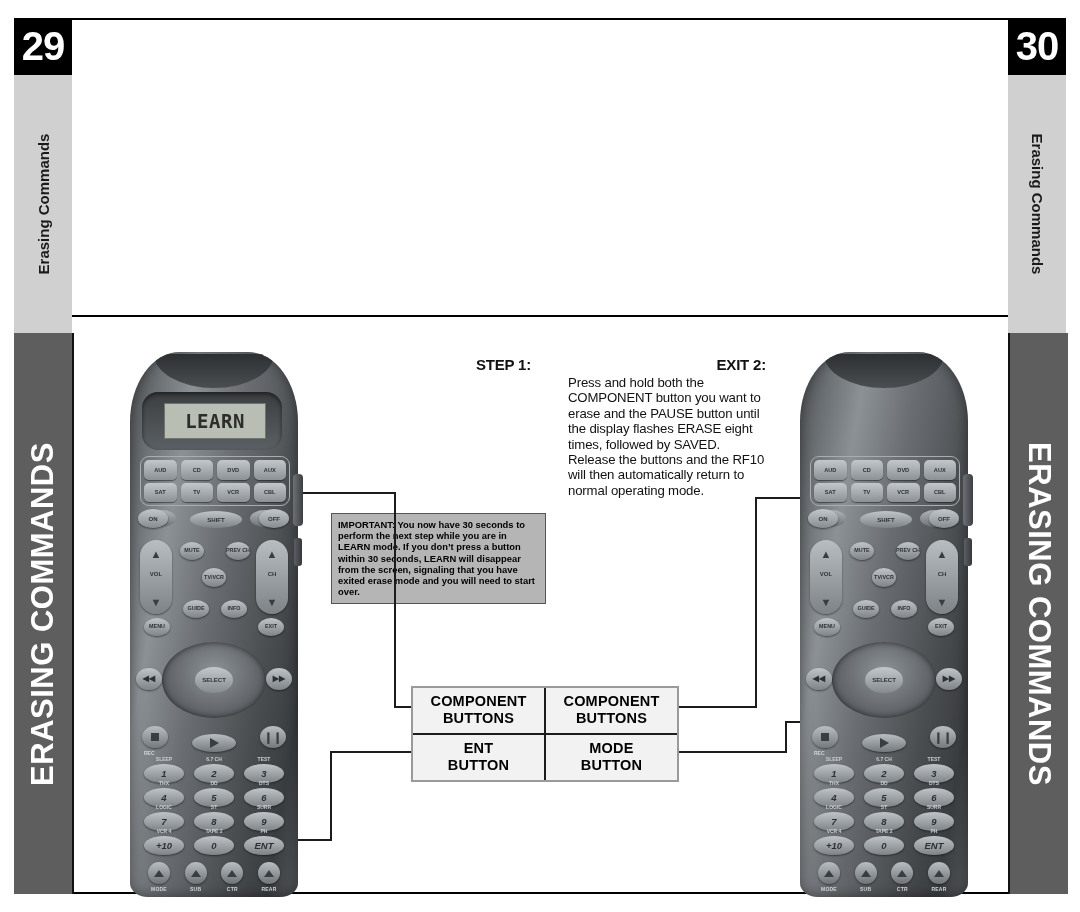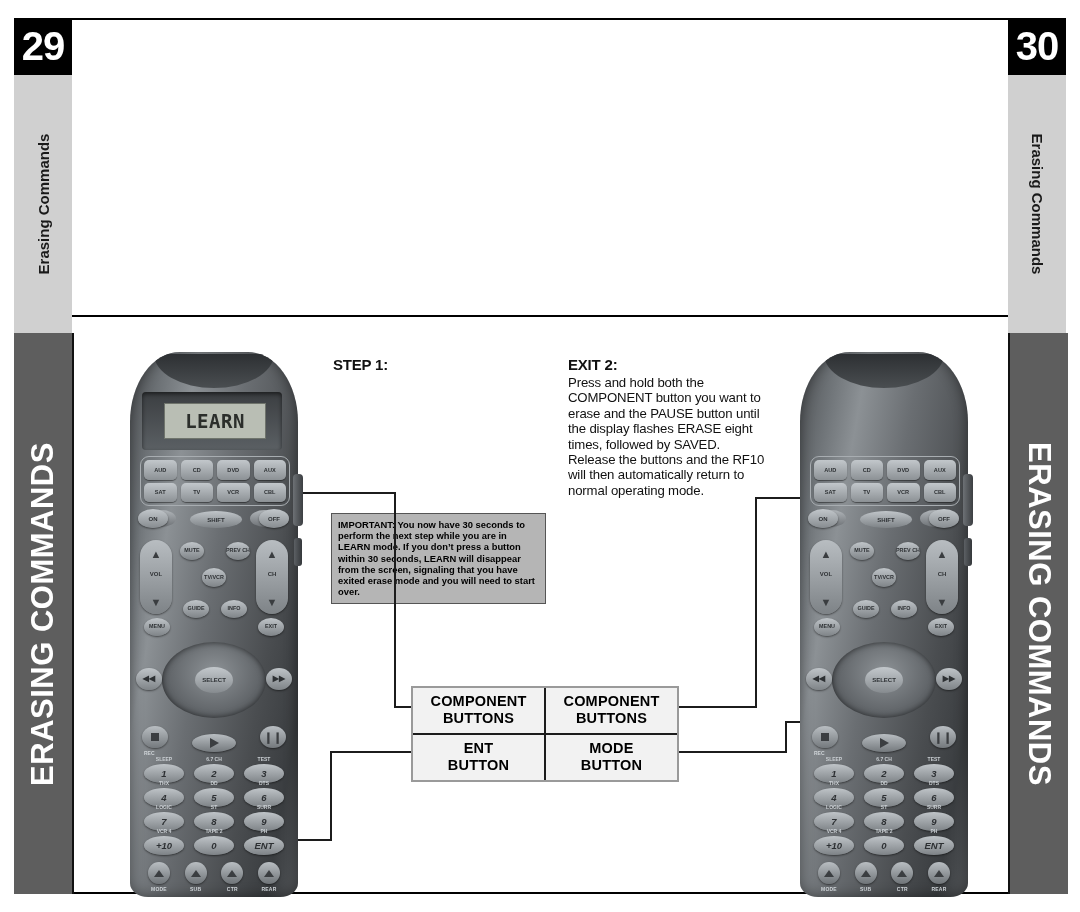--- a/index.html
+++ b/index.html
@@ -30,21 +30,21 @@
   .vbar{position:absolute;top:333px;width:58px;height:561px;background:#5e5e5e;border-left:2px solid #111;border-right:2px solid #111;}
   .vbar.left{left:14px;border-left:none;}
   .vbar.right{left:1008px;border-right:none;}
   .vbar span{position:absolute;left:50%;top:50%;white-space:nowrap;color:#fff;font-weight:bold;font-size:31px;
              letter-spacing:0.5px;font-family:"Liberation Sans",sans-serif;}
   .vbar.left span{transform:translate(-50%,-50%) rotate(-90deg);}
   .vbar.right span{transform:translate(-50%,-50%) rotate(90deg);}
 
   
   .step{position:absolute;width:198px;color:#111;}
-  .step h3{margin:0 0 2px 0;font-size:15px;font-weight:bold;letter-spacing:-0.2px;}
+  .step h3{margin:0 0 2px 0;font-size:15px;font-weight:bold;letter-spacing:-0.2px;text-align:right;}
   .step p{margin:0;font-size:13.2px;line-height:15.4px;letter-spacing:-0.15px;}
   #step1{left:333px;top:356px;}
   #step2{left:568px;top:356px;}
 
   
   .important{position:absolute;left:331px;top:513px;width:215px;background:#b5b5b5;border:1px solid #555;
              padding:5px 6px 6px 6px;box-sizing:border-box;font-weight:bold;font-size:9.4px;line-height:11.2px;color:#000;}
 
   
   .callouts{position:absolute;left:411px;top:686px;width:268px;border:2px solid #9a9a9a;background:#f2f2f2;box-sizing:border-box;}
@@ -67,21 +67,21 @@
   .rbody{position:absolute;inset:0;border-radius:50px 50px 18px 18px/70px 70px 14px 14px;
          background:linear-gradient(100deg,#4e5154 0%,#6f7478 14%,#8c9195 26%,#6a6e72 46%,#4a4d50 72%,#3a3d40 88%,#55585b 100%);
          box-shadow:inset 0 0 14px rgba(0,0,0,.45);overflow:hidden;}
   .rtop{position:absolute;left:14%;top:2px;width:72%;height:34px;border-radius:0 0 60px 60px/0 0 34px 34px;
         background:linear-gradient(180deg,#2d3033,#4a4e51);}
   .side-nub{position:absolute;right:-5px;top:122px;width:10px;height:52px;border-radius:4px;
             background:linear-gradient(90deg,#6d7175,#3c3f42);}
   .side-nub2{position:absolute;right:-4px;top:186px;width:8px;height:28px;border-radius:3px;
             background:linear-gradient(90deg,#5c6064,#35383b);}
 
-  .lcdwrap{position:absolute;left:12px;top:40px;width:140px;height:58px;border-radius:4px;
+  .lcdwrap{position:absolute;left:12px;top:40px;width:140px;height:58px;border-radius:16px;
            background:linear-gradient(180deg,#3b3e41,#5b6064);box-shadow:inset 0 2px 4px rgba(0,0,0,.55);}
   .lcd{position:absolute;left:22px;top:11px;width:100px;height:34px;background:#b9beb4;border:1px solid #6f746c;
        display:flex;align-items:center;justify-content:center;}
   .lcd span{font-family:"DejaVu Sans Mono",monospace;font-weight:bold;font-size:19px;color:#2b2e2b;letter-spacing:0.5px;}
 
   .compwrap{position:absolute;left:10px;top:104px;width:148px;height:48px;border:1.5px solid #a8adb1;border-radius:9px;}
   .compgrid{position:absolute;inset:3px;display:grid;grid-template-columns:repeat(4,1fr);grid-template-rows:repeat(2,1fr);gap:3px 4px;}
   .kb{display:flex;align-items:center;justify-content:center;border-radius:5px;
       background:linear-gradient(180deg,#c2c7cb,#8c9195);color:#2d3033;font-size:5.6px;font-weight:bold;
       box-shadow:0 1px 1px rgba(0,0,0,.45);}

